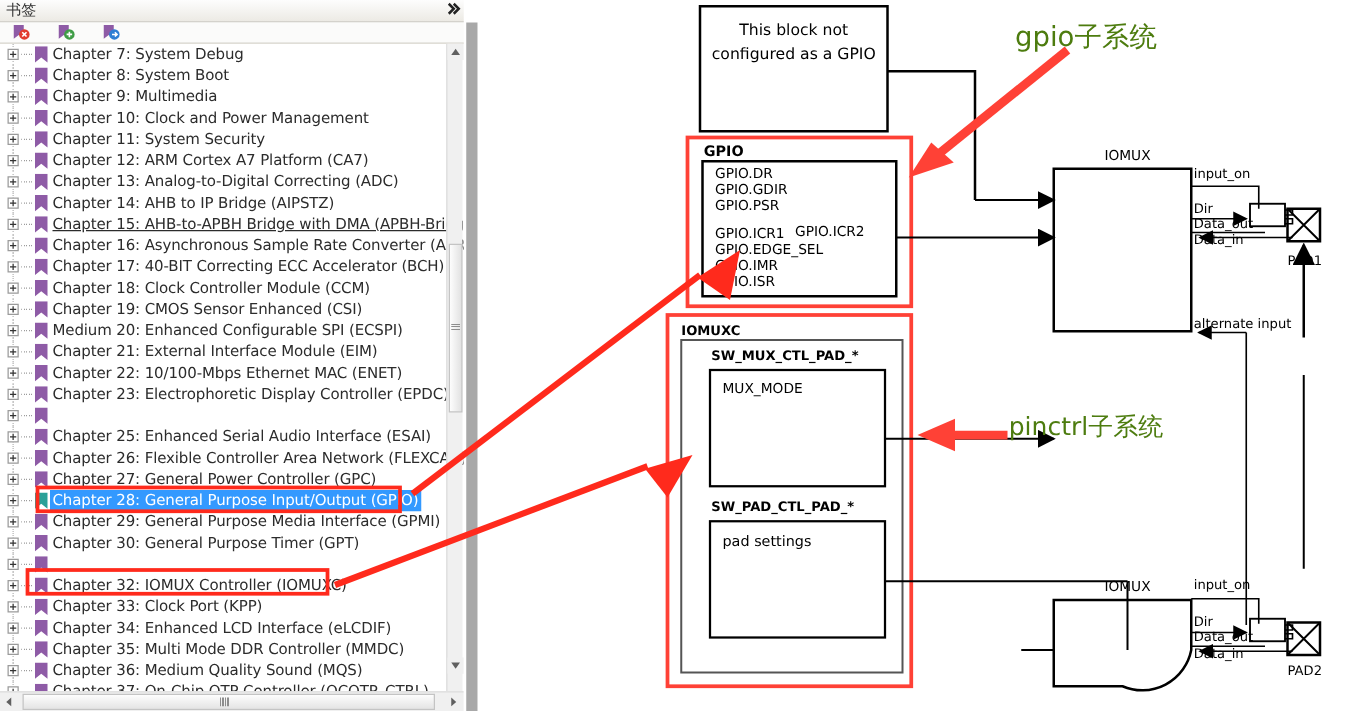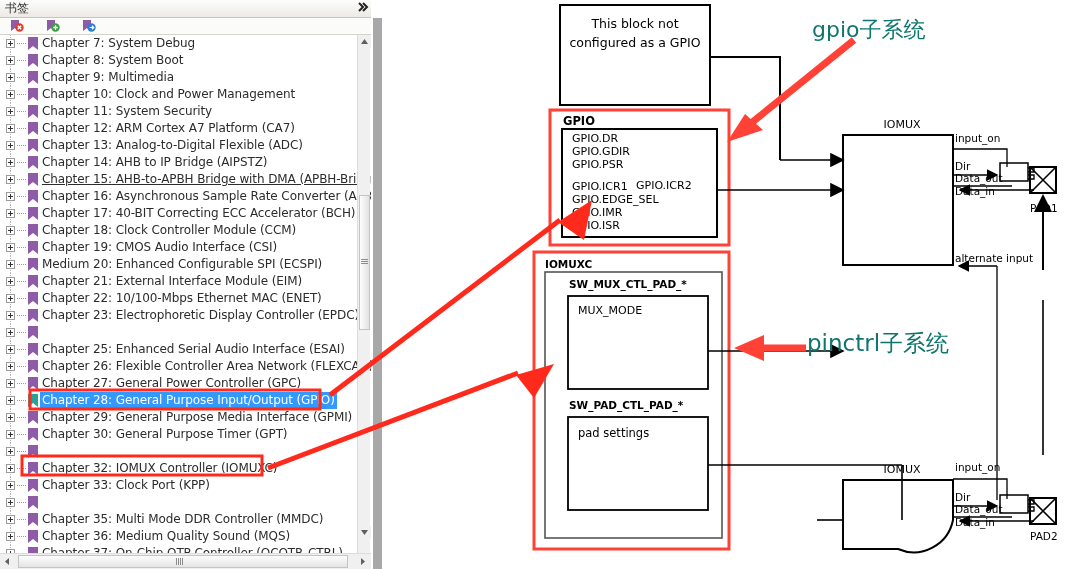--- a/index.html
+++ b/index.html
@@ -68,23 +68,23 @@
 
   
   .outerbar{position:absolute;left:371px;top:0;width:19px;height:569px;
             background:#ffffff;}
   .outerbar .track{position:absolute;left:2px;top:18px;width:15px;height:551px;background:#a8a8a8;}
 
   
   .diagram{position:absolute;left:382px;top:0;width:689px;height:569px;background:#fff;
            overflow:hidden;}
   svg{display:block;}
-  .cnlabel{position:absolute;font-family:"DejaVu Sans",sans-serif;color:#0f766e;}
+  .cnlabel{position:absolute;font-family:"DejaVu Sans",sans-serif;color:#4d7c0f;}
   #gpio-cn{left:430px;top:15px;font-size:22px;}
-  #pinctrl-cn{left:425px;top:328px;font-size:23px;}
+  #pinctrl-cn{left:425px;top:328px;font-size:20px;}
 </style>
 </head>
 <body>
 
 <div class="app">
 
   <div class="bm-panel">
 
     <div class="bm-titlebar">
       <div class="bm-title">书签</div>
@@ -196,21 +196,21 @@
         </div>
         <div class="row">
           <span class="vline"></span>
           <span class="plus"></span>
           <span class="dots"></span>
           <span class="bmk">
             <svg width="12" height="14" viewBox="0 0 12 14">
               <path d="M1 0 h10 v13 l-5 -4 l-5 4 Z" fill="#8e5ba6"></path>
             </svg>
           </span>
-          <span class="lbl">Chapter 13: Analog-to-Digital Flexible (ADC)</span>
+          <span class="lbl">Chapter 13: Analog-to-Digital Correcting (ADC)</span>
         </div>
         <div class="row">
           <span class="vline"></span>
           <span class="plus"></span>
           <span class="dots"></span>
           <span class="bmk">
             <svg width="12" height="14" viewBox="0 0 12 14">
               <path d="M1 0 h10 v13 l-5 -4 l-5 4 Z" fill="#8e5ba6"></path>
             </svg>
           </span>
@@ -262,21 +262,21 @@
         </div>
         <div class="row">
           <span class="vline"></span>
           <span class="plus"></span>
           <span class="dots"></span>
           <span class="bmk">
             <svg width="12" height="14" viewBox="0 0 12 14">
               <path d="M1 0 h10 v13 l-5 -4 l-5 4 Z" fill="#8e5ba6"></path>
             </svg>
           </span>
-          <span class="lbl">Chapter 19: CMOS Audio Interface (CSI)</span>
+          <span class="lbl">Chapter 19: CMOS Sensor Enhanced (CSI)</span>
         </div>
         <div class="row">
           <span class="vline"></span>
           <span class="plus"></span>
           <span class="dots"></span>
           <span class="bmk">
             <svg width="12" height="14" viewBox="0 0 12 14">
               <path d="M1 0 h10 v13 l-5 -4 l-5 4 Z" fill="#8e5ba6"></path>
             </svg>
           </span>
@@ -425,20 +425,21 @@
         </div>
         <div class="row">
           <span class="vline"></span>
           <span class="plus"></span>
           <span class="dots"></span>
           <span class="bmk">
             <svg width="12" height="14" viewBox="0 0 12 14">
               <path d="M1 0 h10 v13 l-5 -4 l-5 4 Z" fill="#8e5ba6"></path>
             </svg>
           </span>
+          <span class="lbl">Chapter 34: Enhanced LCD Interface (eLCDIF)</span>
         </div>
         <div class="row">
           <span class="vline"></span>
           <span class="plus"></span>
           <span class="dots"></span>
           <span class="bmk">
             <svg width="12" height="14" viewBox="0 0 12 14">
               <path d="M1 0 h10 v13 l-5 -4 l-5 4 Z" fill="#8e5ba6"></path>
             </svg>
           </span>

